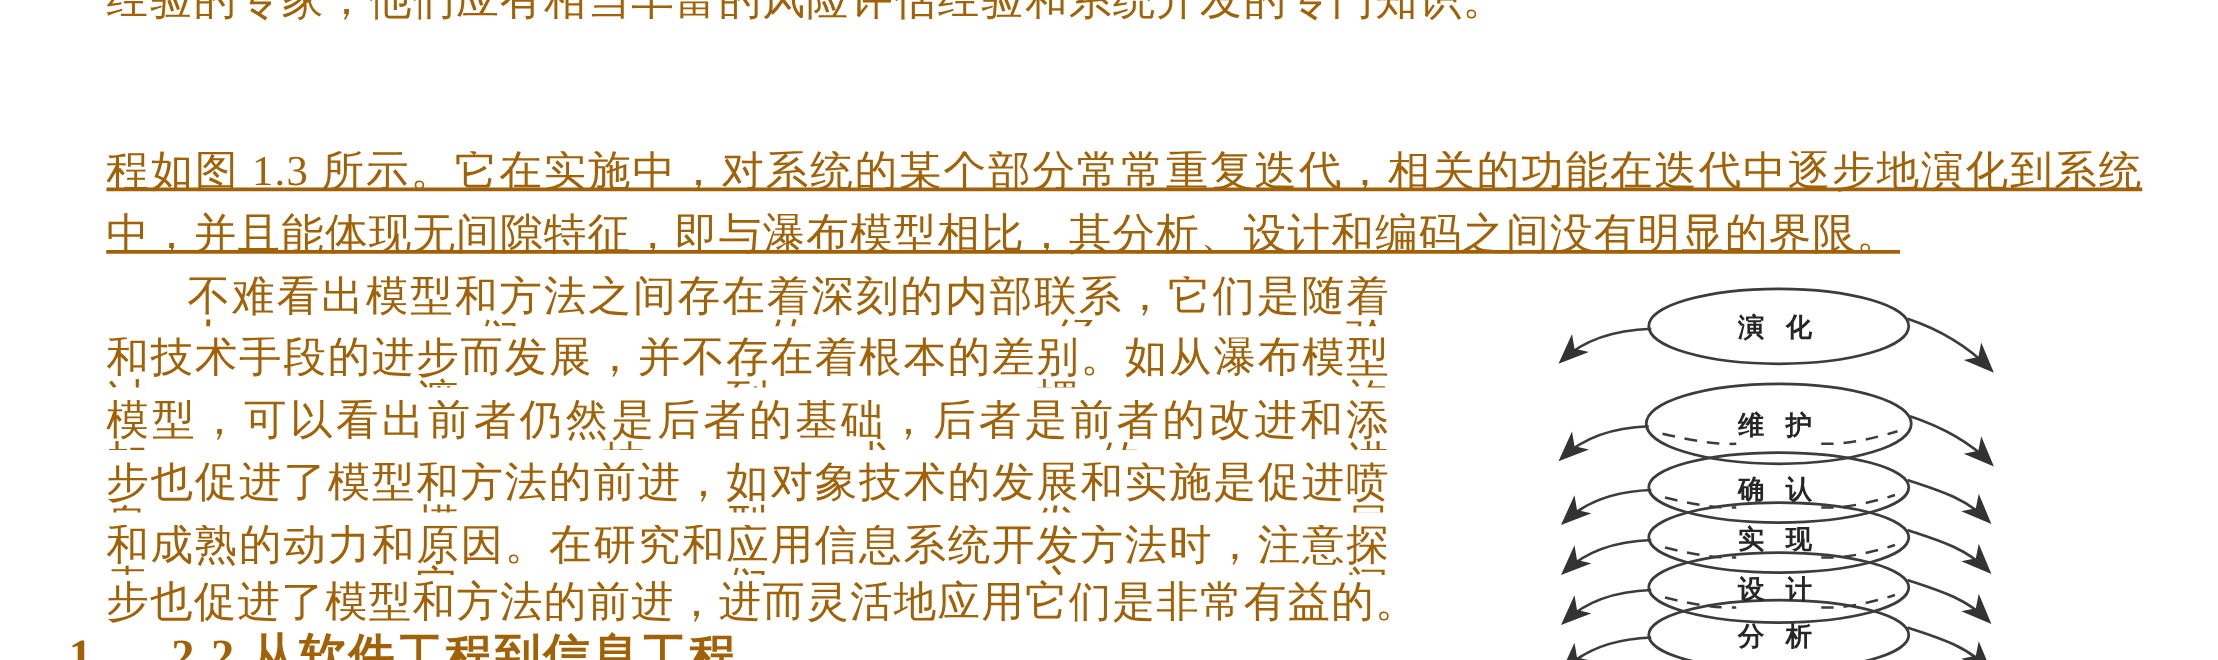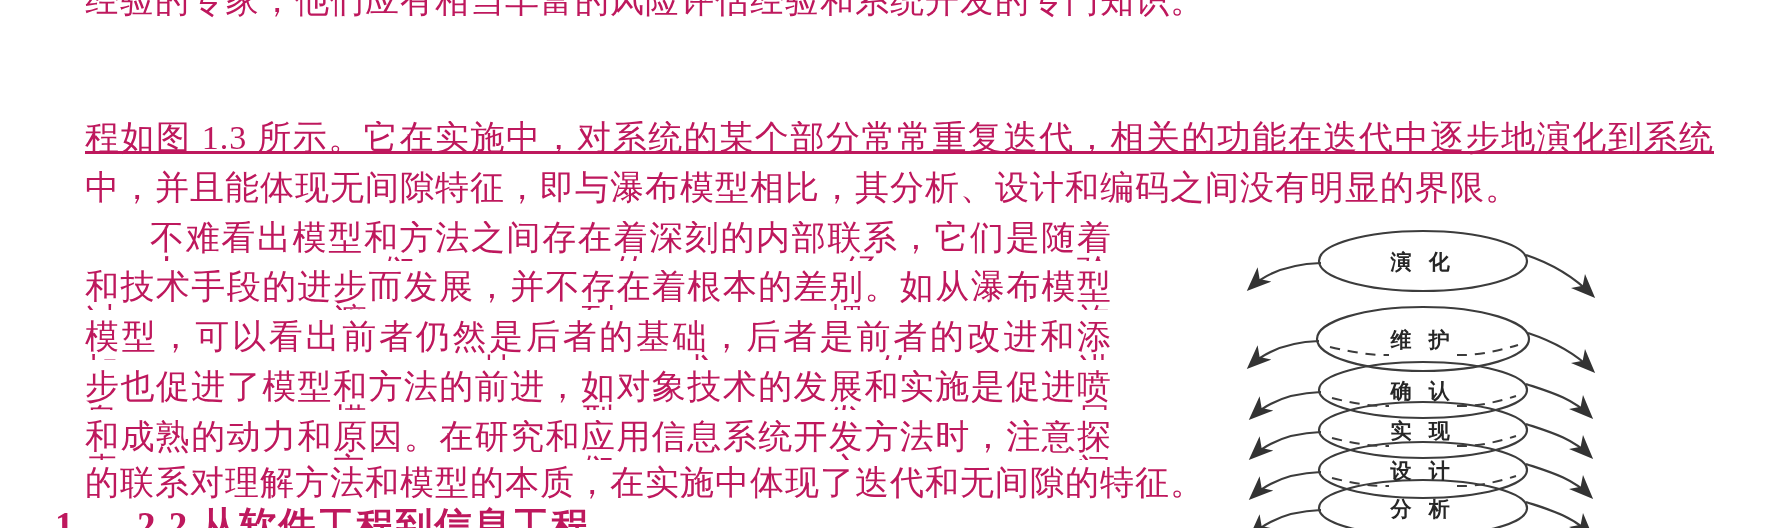--- a/index.html
+++ b/index.html
@@ -1,21 +1,21 @@
 <!DOCTYPE html>
 <html><head>
 <meta charset="utf-8">
 <style>
   html,body{margin:0;padding:0;background:#ffffff;}
   .page{
     position:relative;
     width:1774px;height:528px;
     overflow:hidden;
     background:#ffffff;
-    color:#be185d;
+    color:#a16207;
     font-family:"Liberation Serif","DejaVu Serif",serif;
     font-size:34px;
     line-height:1;
   }
   .line{
     position:absolute;
     white-space:nowrap;
     letter-spacing:1px;
   }
   .j{
@@ -41,28 +41,28 @@
 </style>
 </head>
 <body>
 
 <div class="page">
 
   <div class="line" style="top:-16px;left:85px;">经验的专家，他们应有相当丰富的风险评估经验和系统开发的专门知识。</div>
 
 
   <div class="line j" style="top:121px;left:85px;width:1629px;text-decoration:underline;">程如图 1.3 所示。它在实施中，对系统的某个部分常常重复迭代，相关的功能在迭代中逐步地演化到系统</div>
-  <div class="line" style="top:171px;left:85px;">中，并且能体现无间隙特征，即与瀑布模型相比，其分析、设计和编码之间没有明显的界限。</div>
+  <div class="line" style="top:171px;left:85px;text-decoration:underline;">中，并且能体现无间隙特征，即与瀑布模型相比，其分析、设计和编码之间没有明显的界限。</div>
 
   <div class="line j" style="top:221px;left:150px;width:962px;">不难看出模型和方法之间存在着深刻的内部联系，它们是随着人们的经验</div>
   <div class="line j" style="top:270px;left:85px;width:1027px;">和技术手段的进步而发展，并不存在着根本的差别。如从瀑布模型过渡到螺旋</div>
   <div class="line j" style="top:320px;left:85px;width:1027px;">模型，可以看出前者仍然是后者的基础，后者是前者的改进和添加。技术的进</div>
   <div class="line j" style="top:370px;left:85px;width:1027px;">步也促进了模型和方法的前进，如对象技术的发展和实施是促进喷泉模型发展</div>
   <div class="line j" style="top:420px;left:85px;width:1027px;">和成熟的动力和原因。在研究和应用信息系统开发方法时，注意探索它们之间</div>
-  <div class="line" style="top:466px;left:85px;">的联系对理解方法和模型的本质，在实施中体现了迭代和无间隙的特征。</div>
+  <div class="line" style="top:466px;left:85px;">步也促进了模型和方法的前进，进而灵活地应用它们是非常有益的。</div>
 
   <div class="line bottom-head" style="top:507px;left:55px;">1</div>
   <div class="line bottom-head" style="top:507px;left:137px;">2.2 从软件工程到信息工程</div>
 
   <svg style="position:absolute;left:1140px;top:200px;" width="540" height="360" viewBox="0 0 540 360" fill="none">
     <defs>
       <marker id="ah" markerWidth="12" markerHeight="10" refX="9" refY="4.5" orient="auto">
         <path d="M0,0 L11,4.5 L0,9 L3,4.5 z" fill="#333" stroke="none"></path>
       </marker>
     </defs>

